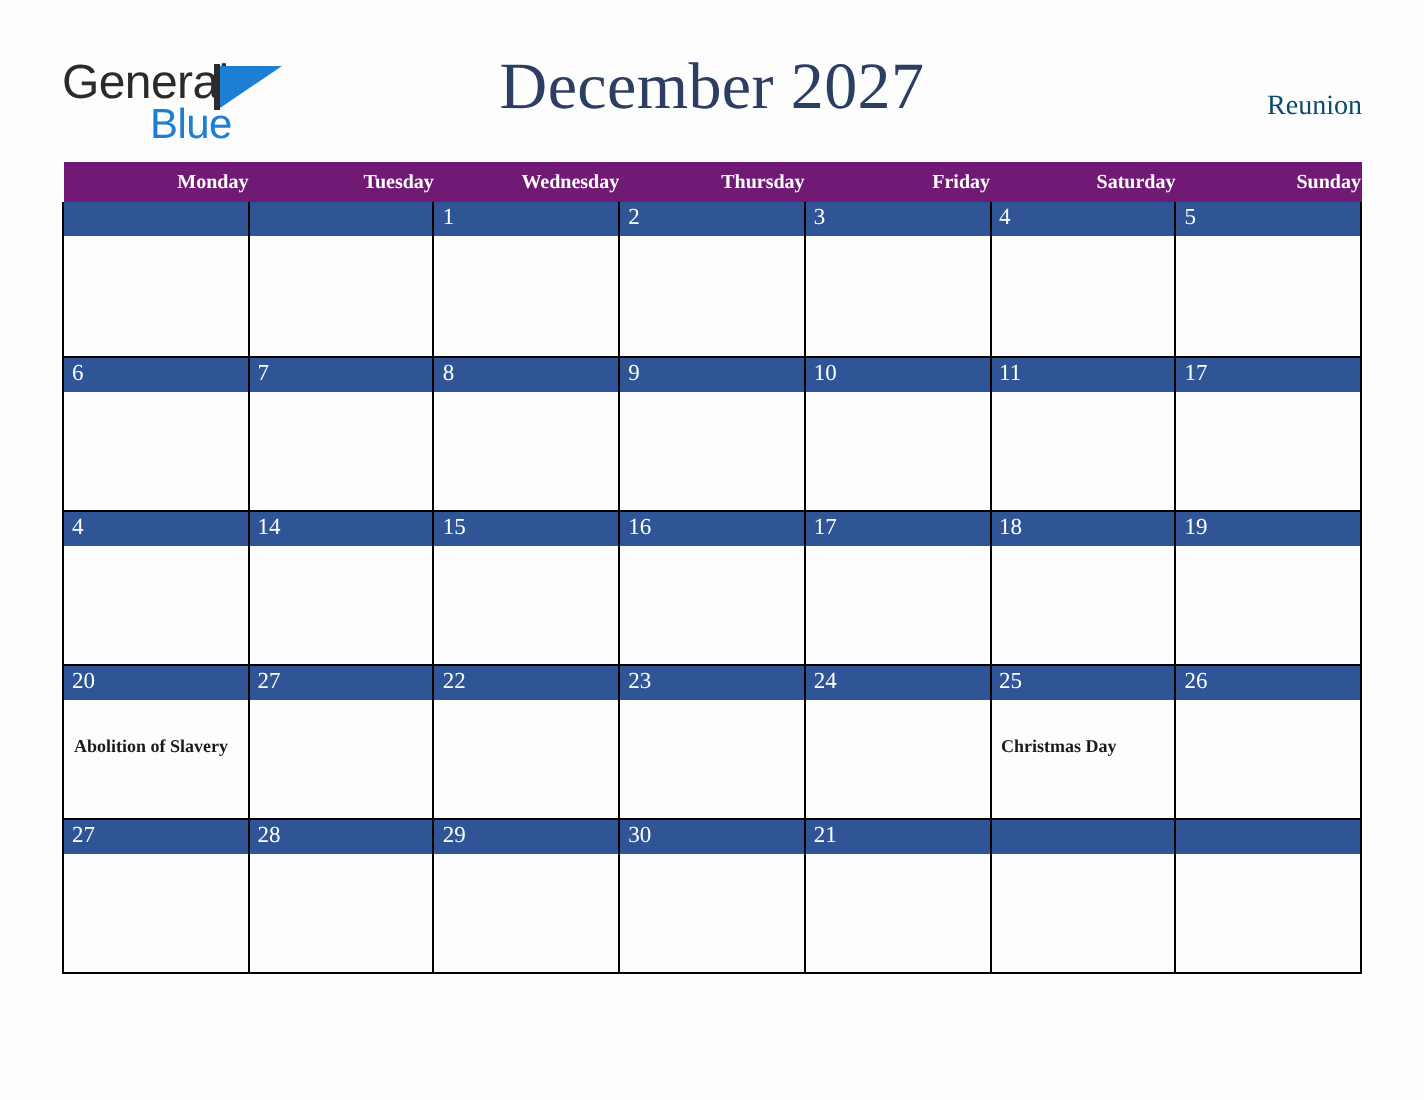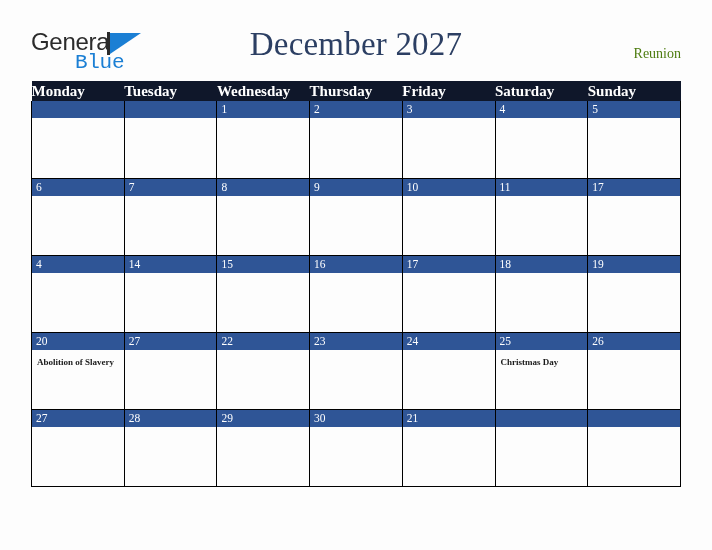--- a/index.html
+++ b/index.html
@@ -56,21 +56,21 @@
     left: 76px;
     top: 1px;
     width: 3px;
     height: 23px;
     background: #2b2b2b;
   }
   .logo-blue {
     position: absolute;
     left: 44px;
     top: 20px;
-    font-family: Liberation Mono, monospace;
+    font-family: Liberation Sans, sans-serif;
     font-size: 21px;
     letter-spacing: -0.3px;
     color: #1b7fd4;
     line-height: 23px;
     text-align: center;
   }
 
   .month-title {
     position: absolute;
     left: 0;
@@ -82,41 +82,41 @@
     color: #2c3f63;
     letter-spacing: 0.2px;
   }
 
   .country {
     position: absolute;
     right: 31px;
     top: 46px;
     font-family: "Liberation Serif", serif;
     font-size: 14px;
-    color: #4d7c0f;
+    color: #0c4a6e;
   }
 
   
   .cal {
     position: absolute;
     left: 31px;
     top: 81px;
     width: 650px;
     border-collapse: collapse;
     table-layout: fixed;
   }
   .cal th {
-    background: #0f172a;
+    background: #701a75;
     color: #ffffff;
     font-family: "Liberation Serif", serif;
     font-weight: bold;
-    font-size: 15px;
+    font-size: 10px;
     height: 20px;
     padding: 0;
-    text-align: left;
+    text-align: right;
     border: none;
   }
   .cal td {
     padding: 0;
     vertical-align: top;
     height: 77px;
     background: #fdfdfd;
     border-left: 1px solid #000;
     border-right: 1px solid #000;
     border-bottom: 1px solid #000;
@@ -129,21 +129,21 @@
     height: 17px;
     background: #2f5596;
     color: #ffffff;
     font-family: "Liberation Serif", serif;
     font-size: 11.5px;
     line-height: 17px;
     padding-left: 4px;
   }
   .event {
     display: block;
-    padding: 7px 5px 0 5px;
+    padding: 18px 5px 0 5px;
     font-family: "Liberation Serif", serif;
     font-weight: bold;
     font-size: 9px;
     line-height: 11px;
     color: #1a1a1a;
   }
 </style>
 </head>
 <body>
 

